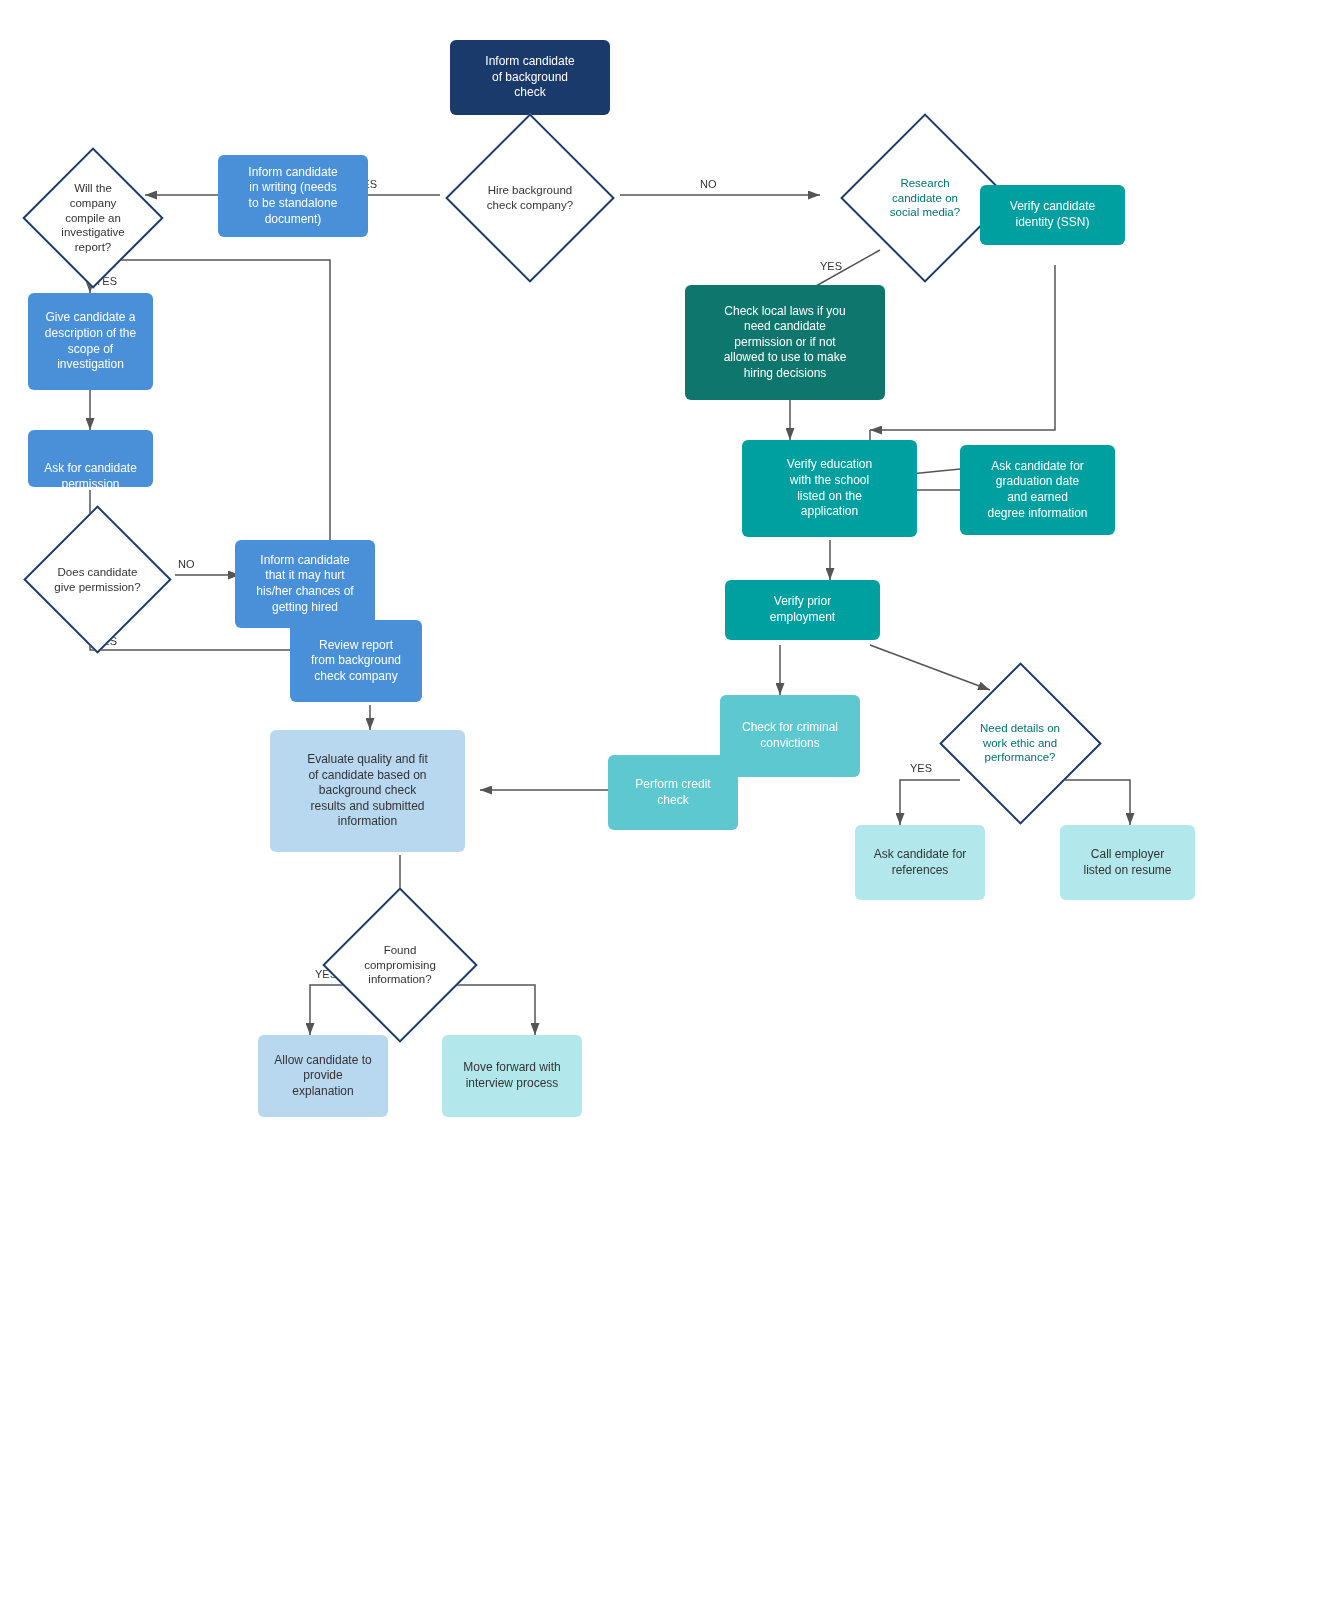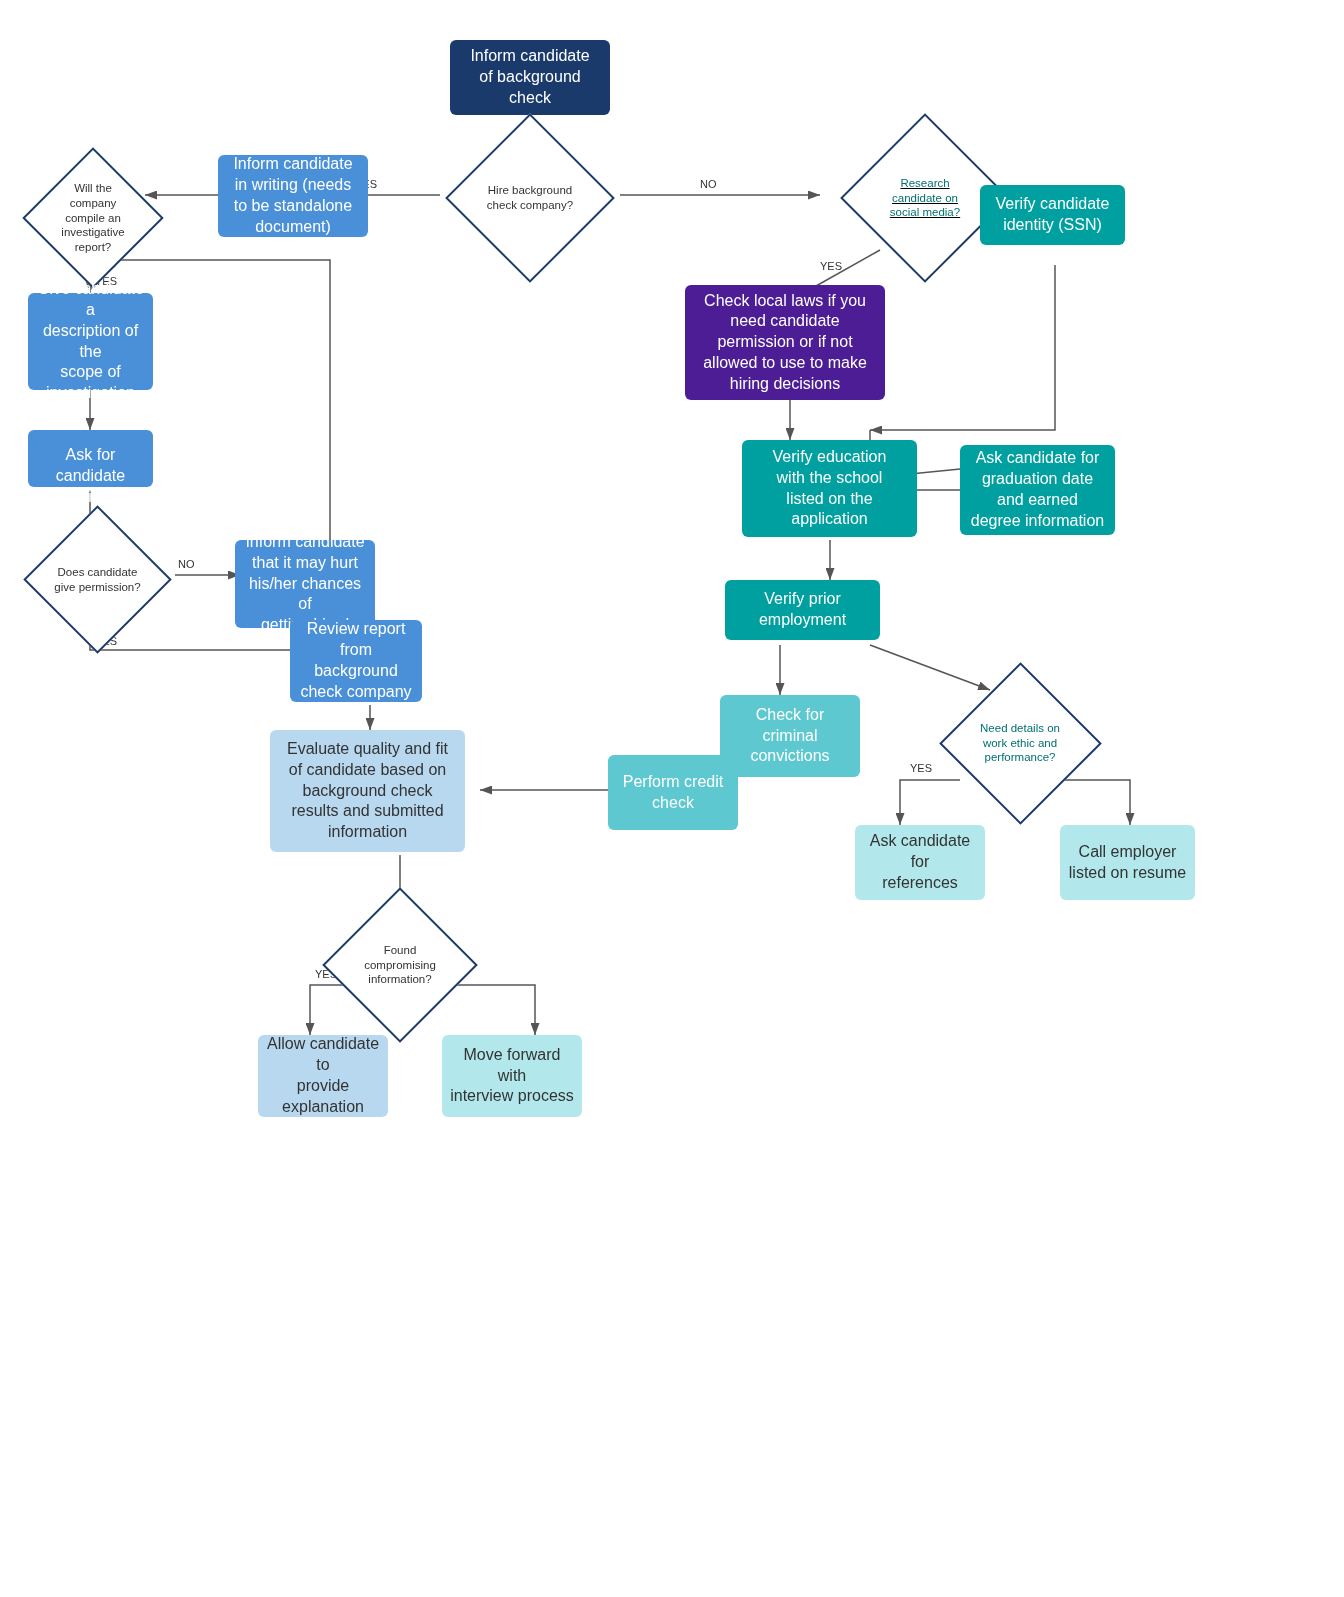--- a/index.html
+++ b/index.html
@@ -19,39 +19,39 @@
       height: 1597px;
     }
 
     
     .node {
       position: absolute;
       display: flex;
       align-items: center;
       justify-content: center;
       text-align: center;
-      font-size: 16px;
+      font-size: 12px;
       line-height: 1.3;
       border-radius: 6px;
     }
 
     .node-rect-dark {
       background: #1a3a6b;
       color: #fff;
       border-radius: 6px;
     }
 
     .node-rect-blue {
       background: #4a90d9;
       color: #fff;
       border-radius: 6px;
     }
 
     .node-rect-teal-dark {
-      background: #4c1d95;
+      background: #0f766e;
       color: #fff;
       border-radius: 6px;
     }
 
     .node-rect-teal {
       background: #00a0a0;
       color: #fff;
       border-radius: 6px;
     }
 
@@ -219,21 +219,21 @@
 
   <div class="diamond-wrapper" style="left:420px; top:153px; width:220px; height:90px;">
     <div class="diamond" style="width:220px; height:90px;">
       <div class="diamond-inner" style="width:120px; height:120px; top:-15px; left:50px; background:#fff;"></div>
       <div class="diamond-text" style="white-space:pre-line; width:140px;">Hire background
 check company?</div>
     </div>
   </div>
 
   <div class="diamond-wrapper" style="left:810px; top:153px; width:230px; height:90px;">
-    <div class="diamond" style="width:230px; height:90px;text-decoration:underline;">
+    <div class="diamond" style="width:230px; height:90px;">
       <div class="diamond-inner diamond-teal" style="width:120px; height:120px; top:-15px; left:55px; background:#fff;"></div>
       <div class="diamond-text" style="white-space:pre-line; width:150px; color:#007070;">Research
 candidate on
 social media?</div>
     </div>
   </div>
 
   <div class="node node-rect-blue" style="left:218px; top:155px; width:150px; height:82px; padding:8px;">
     <span style="white-space:pre-line;">Inform candidate
 in writing (needs

